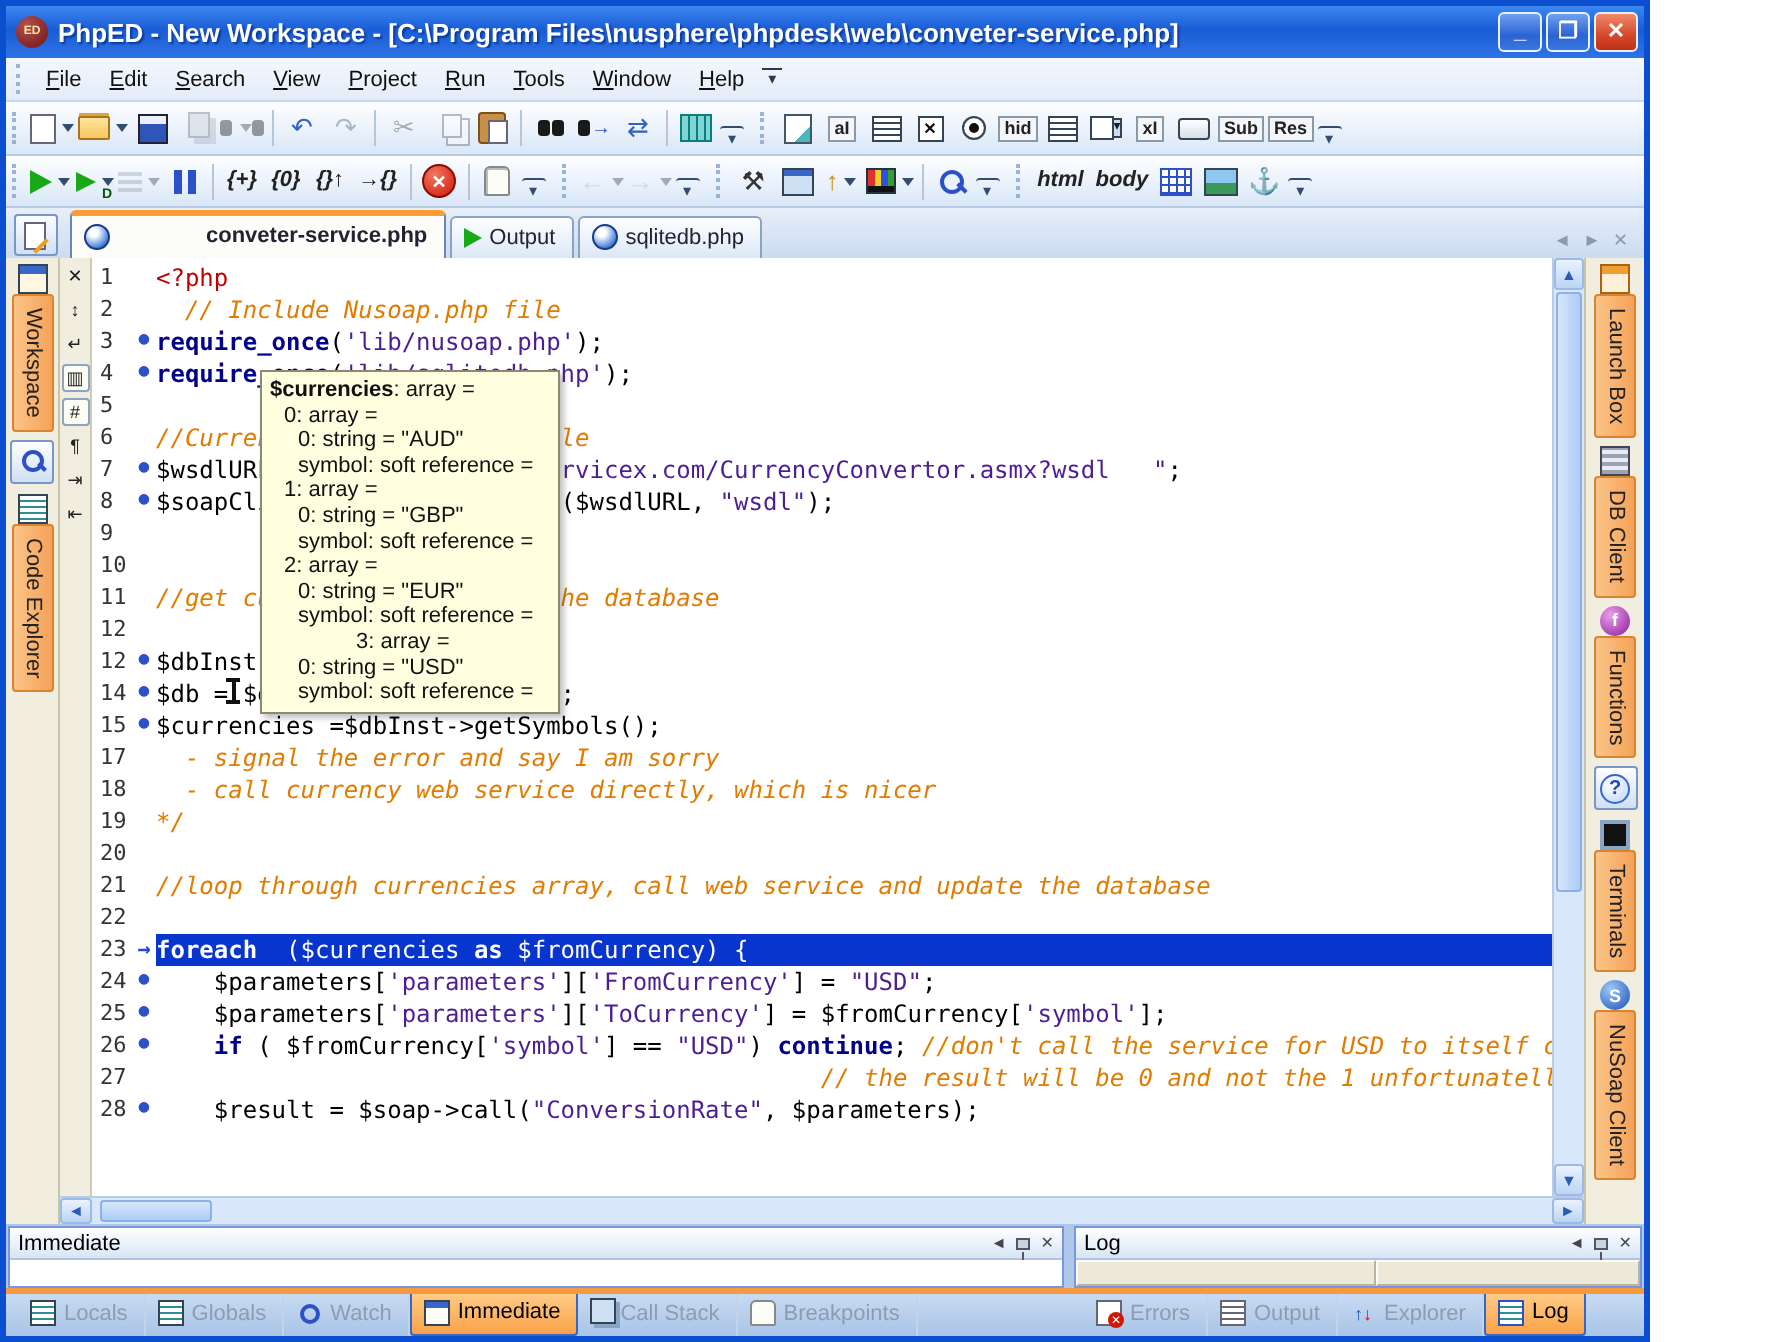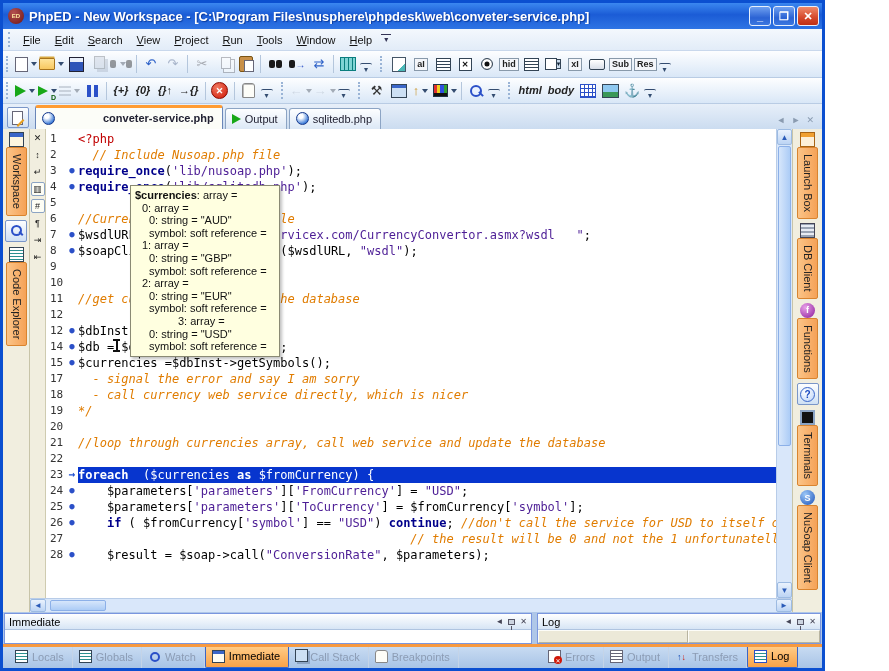--- a/index.html
+++ b/index.html
@@ -567,21 +567,21 @@
         <div class="dtab">
           <span class="dic errors-icon"></span>
           <span>Errors</span>
         </div>
         <div class="dtab">
           <span class="dic output-icon"></span>
           <span>Output</span>
         </div>
         <div class="dtab">
           <span class="dic transfers-icon"></span>
-          <span>Transfers</span>
+          <span>Explorer</span>
         </div>
         <div class="dtab active">
           <span class="dic log-icon"></span>
           <span>Log</span>
         </div>
       </div>
   </div>
 
 
 </div>

